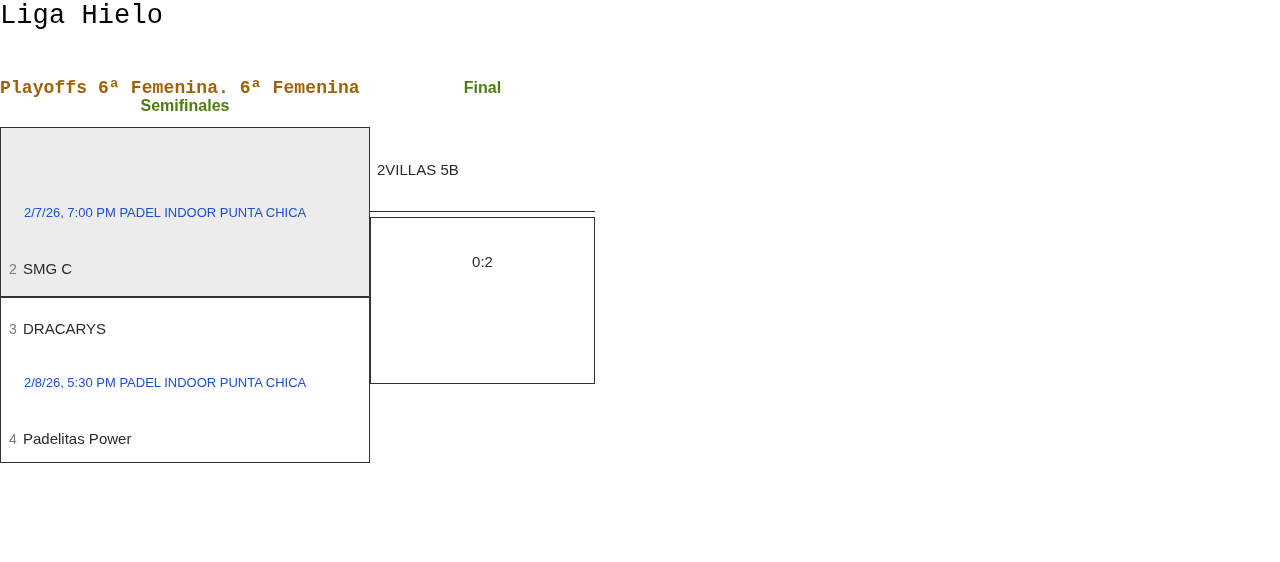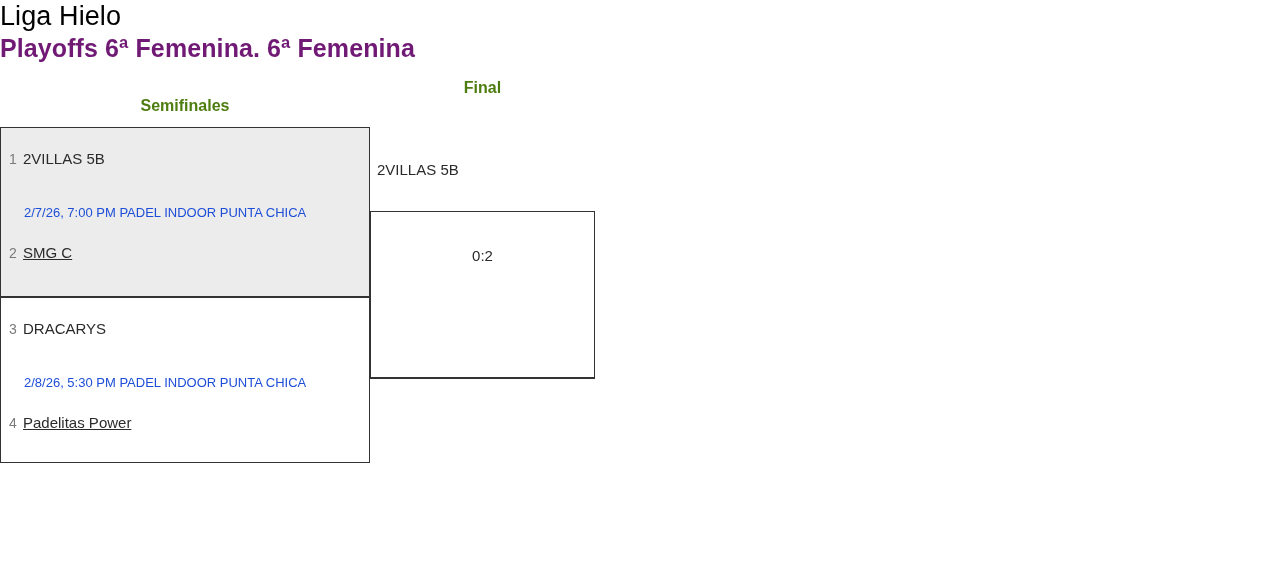--- a/index.html
+++ b/index.html
@@ -9,28 +9,28 @@
     background: #ffffff;
     font-family: "Liberation Sans", sans-serif;
     color: #1a1a1a;
     overflow: hidden;
   }
 
   .page { position: relative; width: 1280px; height: 562px; }
 
   
   .header { position: absolute; left: 0; top: 0; width: 1280px; height: 78px; }
-  .title-block { position: absolute; left: 0; top: 0; }
+  .title-block { position: absolute; left: 0; top: 0; font-family: Liberation Mono, monospace; }
   .title-line1 {
     font-size: 27px; font-weight: 400; line-height: 32px;
     color: #000000; letter-spacing: 0.1px; white-space: nowrap;
   }
   .title-line2 {
-    font-size: 25px; font-weight: 700; line-height: 32px;
-    color: #701a75; letter-spacing: 0.1px; white-space: nowrap;
+    font-size: 18px; font-weight: 700; line-height: 32px;
+    color: #a16207; letter-spacing: 0.1px; white-space: nowrap; margin-top: 40px;
   }
 
   
   .logo { position: absolute; right: 8px; top: 2px; width: 232px; height: 70px; }
   .logo svg { display: block; width: 232px; height: 70px; }
 
   
   .round-head {
     position: absolute;
     font-size: 16px; font-weight: 700; color: #4d7c0f;
@@ -65,24 +65,24 @@
     position: absolute; left: 0; width: 100%;
     font-size: 13px; color: #1d4ed8;
     padding-left: 23px; white-space: nowrap;
   }
 
   
   #match-sf1 { left: 0px; top: 127px; width: 370px; height: 170px; }
   #match-sf2 { left: 0px; top: 297px; width: 370px; height: 166px; }
   #match-sf1 .slot.top,  #match-sf2 .slot.top  { top: 22px; }
   #match-sf1 .meta,      #match-sf2 .meta      { top: 77px; }
-  #match-sf1 .slot.bot,  #match-sf2 .slot.bot  { top: 116px; text-decoration: underline; }
+  #match-sf1 .slot.bot,  #match-sf2 .slot.bot  { top: 132px; }
 
   
-  #match-final { left: 370px; top: 211px; width: 225px; height: 167px; padding-left: 38px; }
+  #match-final { left: 370px; top: 217px; width: 225px; height: 167px; padding-left: 38px; }
   #match-final .score {
     position: absolute; left: 0; top: 35px; width: 100%;
     text-align: center; font-size: 15px; color: #2b2b2b;
   }
 
   
   .finalist {
     position: absolute;
     font-size: 15px; color: #2b2b2b;
     white-space: nowrap;
@@ -109,23 +109,20 @@
     </div>
 
   </div>
 
   <div class="round-head semis">Semifinales</div>
   <div class="round-head final">Final</div>
 
   <div class="bracket">
 
     <div class="match shaded" id="match-sf1">
-      <div class="slot top">
-        <span class="seed">1</span><span class="team">2VILLAS 5B</span>
-      </div>
       <div class="meta">2/7/26, 7:00 PM PADEL INDOOR PUNTA CHICA</div>
       <div class="slot bot">
         <span class="seed">2</span><span class="team">SMG C</span>
       </div>
     </div>
 
     <div class="match" id="match-sf2">
       <div class="slot top">
         <span class="seed">3</span><span class="team">DRACARYS</span>
       </div>

